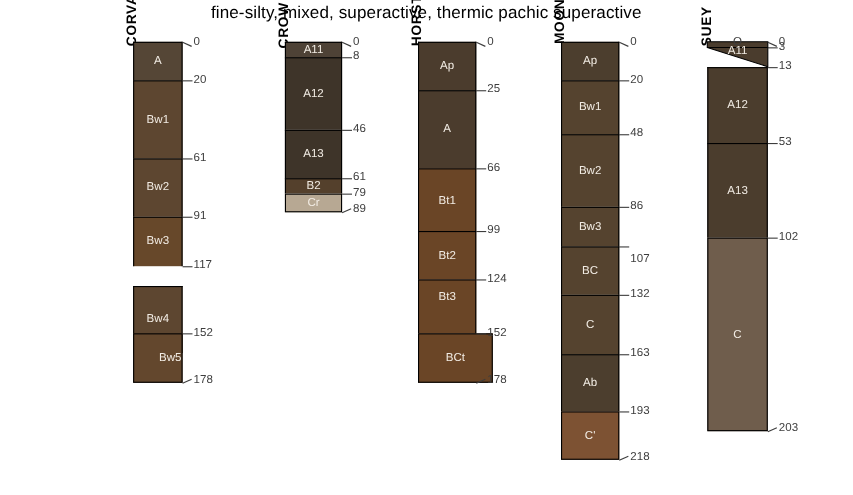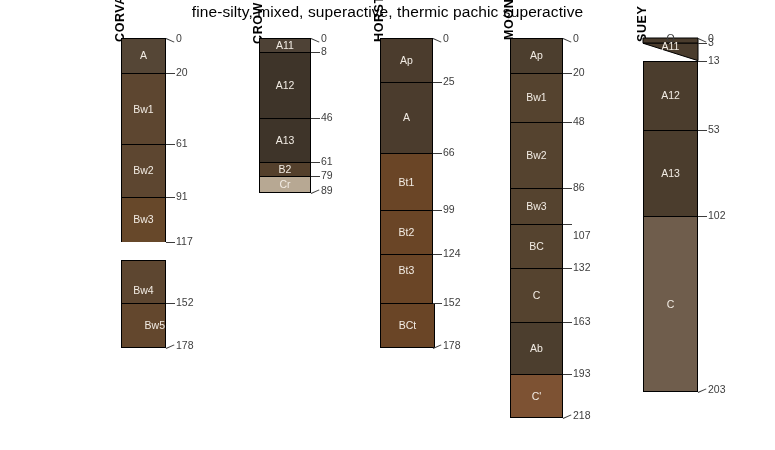--- a/index.html
+++ b/index.html
@@ -157,21 +157,21 @@
         </div>
         <div class="horizon" style="left: 380px; top: 152.972px; width: 53px; height: 57.486px; background: rgb(106, 69, 38);">
           <div class="horizon-label" style="top: 21.743px;">Bt1</div>
         </div>
         <div class="horizon" style="left: 380px; top: 210.458px; width: 53px; height: 43.55px; background: rgb(106, 69, 38);">
           <div class="horizon-label" style="top: 14.775px;">Bt2</div>
         </div>
         <div class="horizon" style="left: 380px; top: 254.008px; width: 53px; height: 48.776px; background: rgb(106, 69, 38);">
           <div class="horizon-label" style="top: 9px;">Bt3</div>
         </div>
-        <div class="horizon last" style="left: 380px; top: 302.784px; width: 55px; height: 45.292px; background: rgb(106, 69, 38);">
+        <div class="horizon last" style="left: 380px; top: 302.784px; width: 68px; height: 45.292px; background: rgb(106, 69, 38);">
           <div class="horizon-label" style="top: 15.646px;">BCt</div>
         </div>
         <div class="depth-tick" style="left: 433px; top: 38px; width: 9px; transform-origin: left center; transform: rotate(24deg);"></div>
         <div class="depth-label" style="left: 443px; top: 32px;">0</div>
         <div class="depth-tick" style="left: 433px; top: 81.55px; width: 9px;"></div>
         <div class="depth-label" style="left: 443px; top: 74.55px;">25</div>
         <div class="depth-tick" style="left: 433px; top: 152.972px; width: 9px;"></div>
         <div class="depth-label" style="left: 443px; top: 145.972px;">66</div>
         <div class="depth-tick" style="left: 433px; top: 210.458px; width: 9px;"></div>
         <div class="depth-label" style="left: 443px; top: 203.458px;">99</div>

